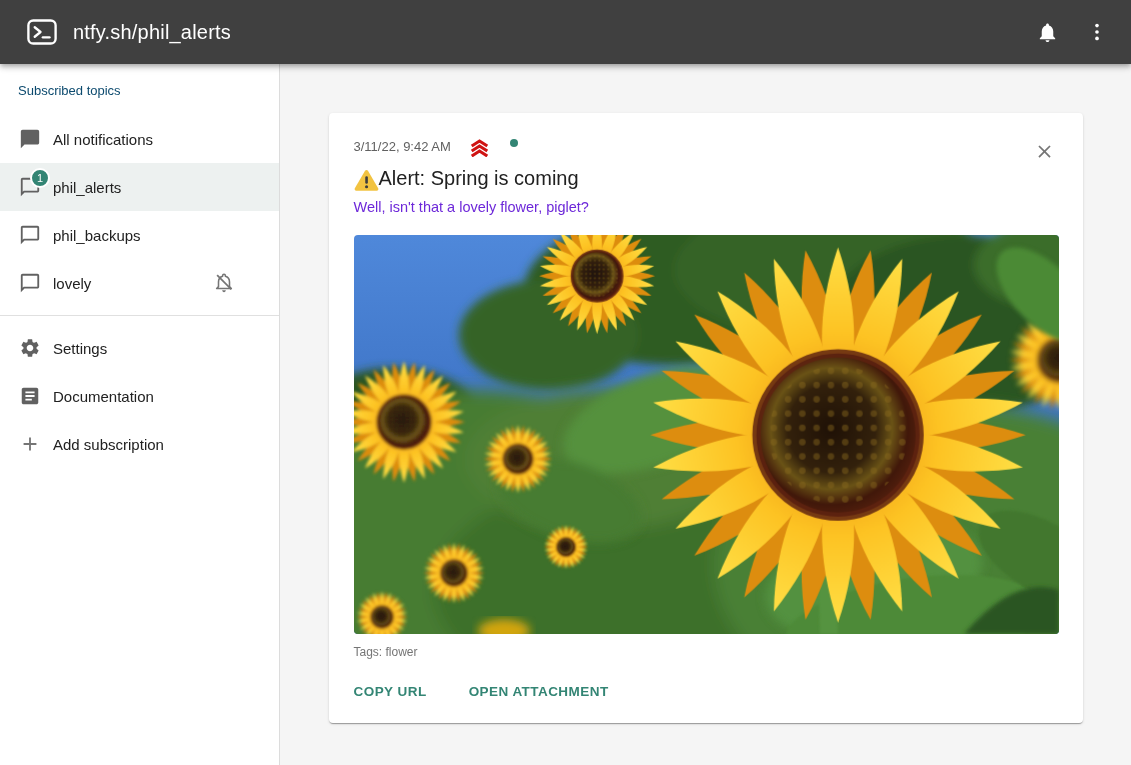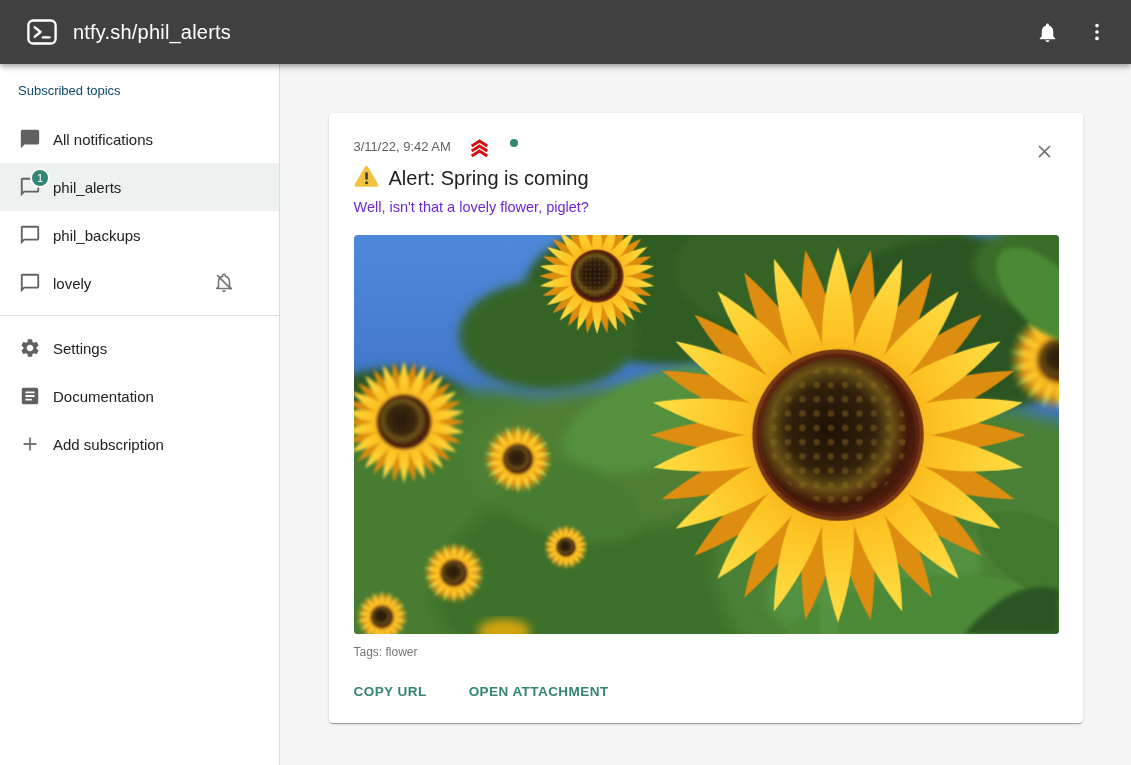--- a/index.html
+++ b/index.html
@@ -58,21 +58,21 @@
   .timestamp { font-size: 13px; color: #616161; }
   .priority-icon { width: 21px; height: 18px; display: block; }
   .unread-dot { width: 8px; height: 8px; border-radius: 50%; background: #338574; margin-left: 2px; }
   .close-btn {
     position: absolute; top: 24px; right: 24px; width: 28px; height: 28px;
     background: none; border: none; cursor: pointer; color: #757575;
     display: flex; align-items: center; justify-content: center;
   }
   .card h2 {
     margin-top: 9px; font-size: 20px; font-weight: 400; color: #212121;
-    display: flex; align-items: flex-start; gap: 10px; line-height: 27px;
+    display: flex; align-items: flex-end; line-height: 27px;
   }
   .warning-icon { width: 25px; height: 23px; flex: 0 0 auto; }
   .body-text { margin-top: 5px; font-size: 14.5px; color: #6d28d9; line-height: 20px; }
   .attachment {
     margin-top: 18px; width: 705px; height: 399px; border-radius: 4px;
     overflow: hidden; cursor: pointer; display: block;
   }
   .attachment svg { display: block; width: 705px; height: 399px; }
   .tags { margin-top: 11px; font-size: 12px; color: #757575; }
   .actions { margin-top: 25px; display: flex; gap: 42px; }

